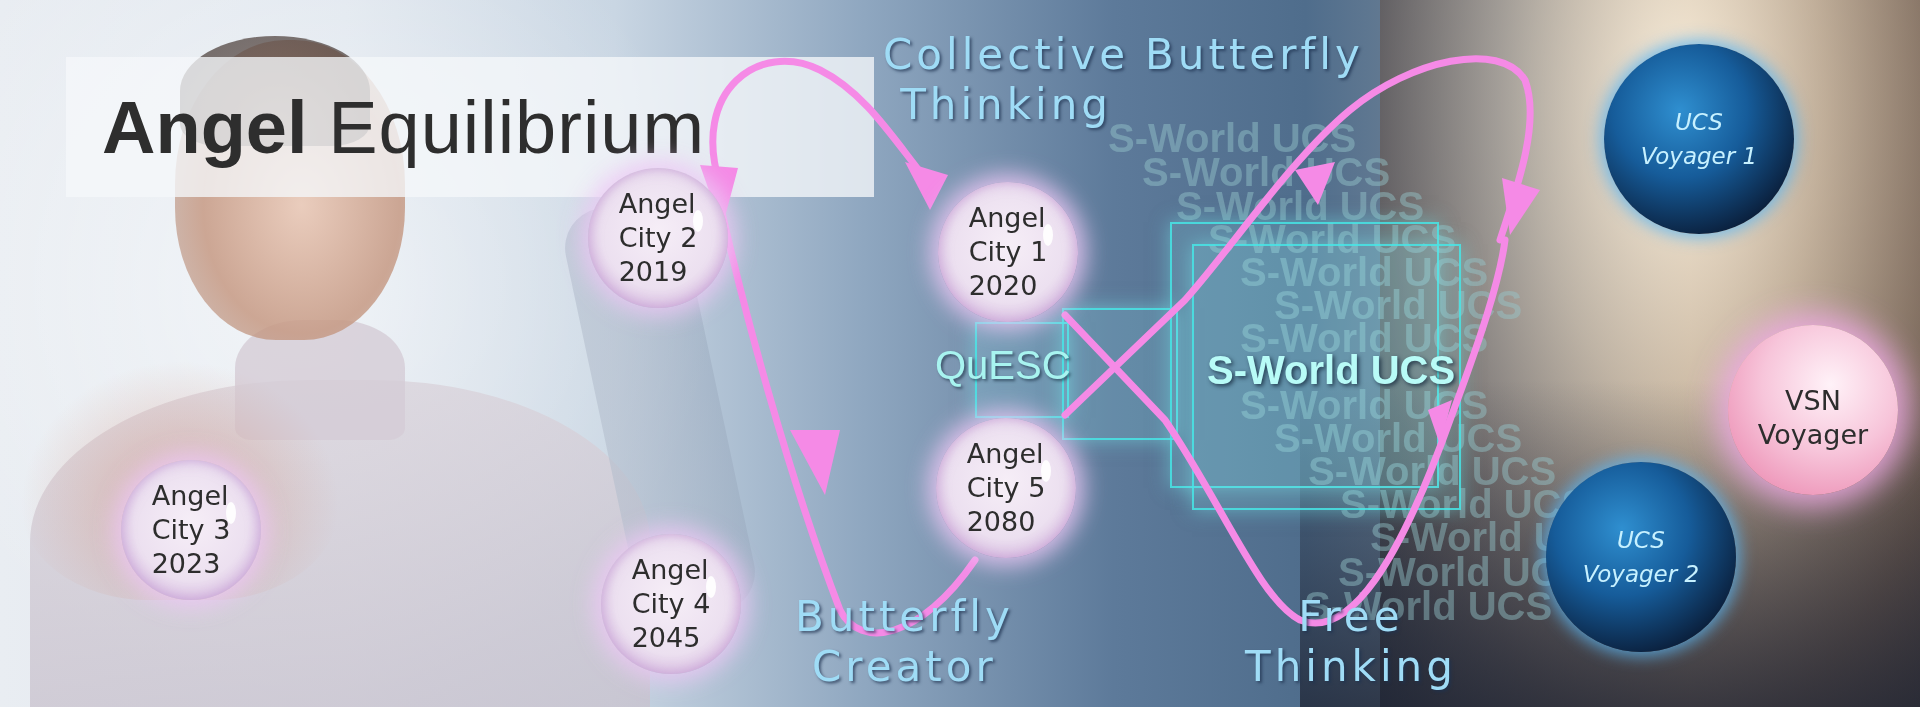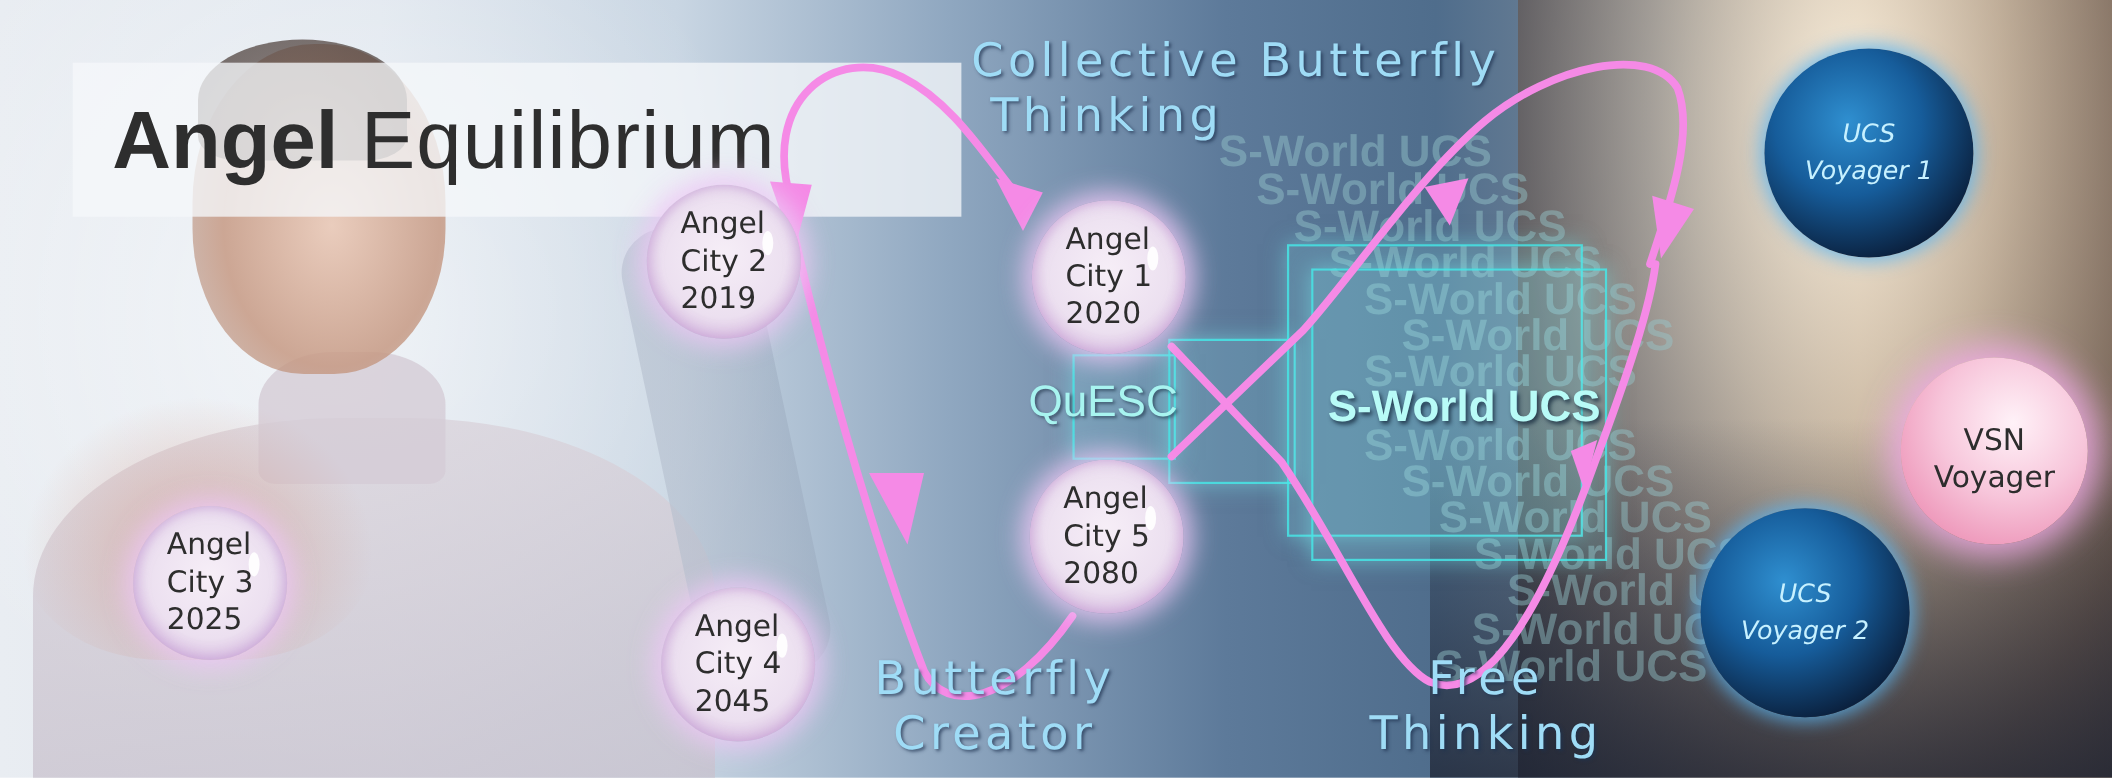--- a/index.html
+++ b/index.html
@@ -150,21 +150,21 @@
       <div>Angel</div>
       <div>City 2</div>
       <div>2019</div>
     </div>
   </div>
   <div class="bubble" style="left:121px;top:460px;width:140px;height:140px;">
     <span class="shine"></span>
     <div class="txt">
       <div>Angel</div>
       <div>City 3</div>
-      <div>2025</div>
+      <div>2023</div>
     </div>
   </div>
   <div class="bubble" style="left:601px;top:534px;width:140px;height:140px;">
     <span class="shine"></span>
     <div class="txt">
       <div>Angel</div>
       <div>City 4</div>
       <div>2045</div>
     </div>
   </div>

